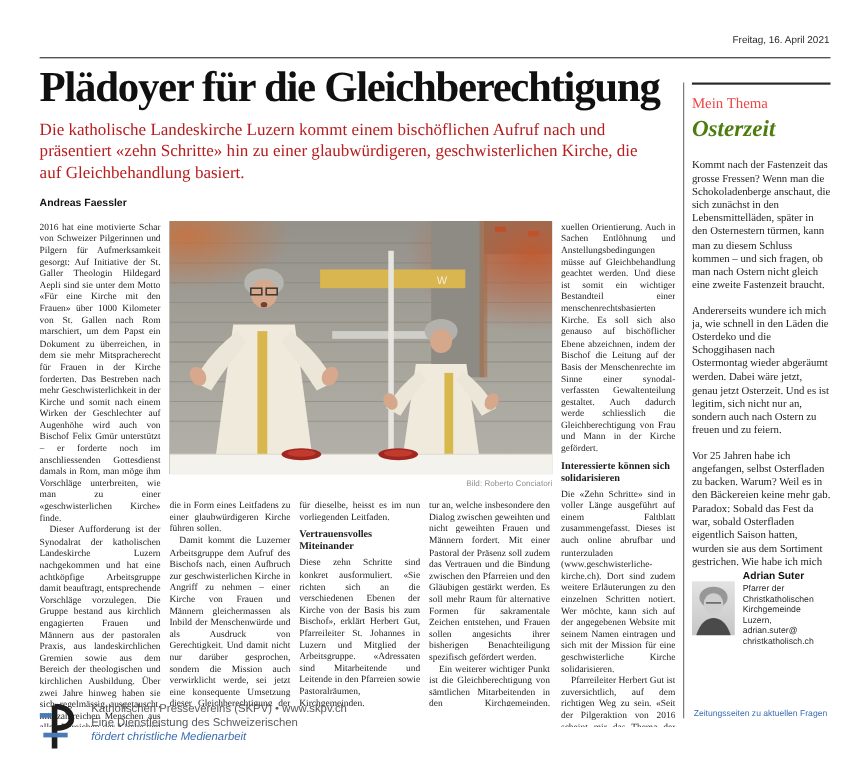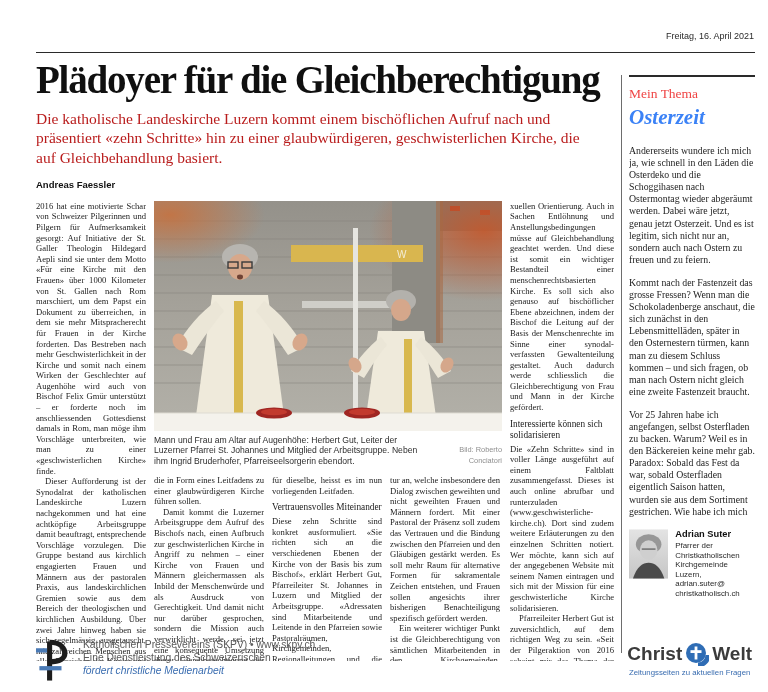--- a/index.html
+++ b/index.html
@@ -20,41 +20,41 @@
   .byline{font-family:"Liberation Sans",sans-serif;font-weight:bold;font-size:9.5px;
           margin:3px 0 11px 0;color:#111;}
 
   .body-grid{display:flex;gap:8px;height:460px;overflow:hidden;justify-content:space-between;}
   .bcol{font-size:8.6px;line-height:10.6px;text-align:justify;overflow:hidden;
         -webkit-hyphens:auto;hyphens:auto;}
   .bcol p{margin:0;}
   .bcol p.indent{text-indent:9px;}
   .col1{width:110px;flex:none;}
   .col5{width:104px;flex:none;}
-  .subhead{font-weight:normal;font-size:9.3px;line-height:11px;margin:6px 0 3px 0;text-align:left;}
+  .subhead{font-weight:bold;font-size:9.3px;line-height:11px;margin:6px 0 3px 0;text-align:left;}
 
   .mid{width:348px;flex:none;}
   figure{margin:0;}
   .photo-frame{width:348px;height:230px;overflow:hidden;background:#a3a09a;}
   .photo-caption{display:flex;gap:6px;margin-top:4px;font-family:"Liberation Sans",sans-serif;
                  font-size:8.6px;line-height:10.4px;color:#2e2e2e;}
   .caption-text{width:276px;}
   .credit{flex:1;text-align:right;align-self:flex-end;font-size:7.4px;color:#8f8f8f;}
   .mid-cols{display:flex;gap:8px;margin-top:9px;height:188px;overflow:hidden;}
   .mid-cols .bcol{width:110px;flex:none;}
 
   .divider{width:1px;background:#6d6d6d;margin:19px 7px 0 7px;height:578px;flex:none;}
 
   .sidebar{width:126px;flex:none;padding-top:19px;}
   .sidebar-rule{height:2px;background:#2a2a2a;margin-bottom:9px;}
   .kicker{font-size:13.5px;margin-bottom:3px;color:#ef4444;}
-  .sb-title{font-size:21px;font-weight:bold;font-style:italic;margin-bottom:15px;color:#3b82f6;}
+  .sb-title{font-size:21px;font-weight:bold;font-style:italic;margin-bottom:15px;color:#4d7c0f;}
   .sb-body{height:372px;overflow:hidden;}
   .sb-body p{margin:0 0 11px 0;font-size:9.8px;line-height:12.1px;color:#1d1d1d;}
-  .author{display:flex;gap:7px;margin-top:12px;align-items:flex-start;}
+  .author{display:flex;gap:7px;margin-top:1px;align-items:center;}
   .author-info{font-family:"Liberation Sans",sans-serif;}
   .author-name{font-weight:bold;font-size:9.3px;margin-bottom:2px;color:#111;}
   .author-line{font-size:7.9px;line-height:9.6px;color:#2a2a2a;}
 
   .footer{position:absolute;left:36px;right:16px;bottom:8px;display:flex;
           justify-content:space-between;align-items:flex-start;}
   .skpv{display:flex;gap:13px;align-items:flex-start;}
   .skpv-text{font-family:"Liberation Sans",sans-serif;font-size:10.3px;line-height:13px;color:#5a5a5a;}
   .skpv-tagline{font-style:italic;color:#3a6db0;}
   .christwelt{text-align:center;margin-top:4px;}
@@ -152,21 +152,20 @@
 
                 <rect x="0" y="212" width="348" height="18" fill="#f4f2ec"></rect>
                 <line x1="0" y1="212" x2="348" y2="212" stroke="#dddbd2" stroke-width="1"></line>
                 <ellipse cx="120" cy="212" rx="18" ry="5.5" fill="#a02622"></ellipse>
                 <ellipse cx="120" cy="211" rx="13" ry="3.2" fill="#c23a2e"></ellipse>
                 <ellipse cx="208" cy="212" rx="18" ry="5.5" fill="#a02622"></ellipse>
                 <ellipse cx="208" cy="211" rx="13" ry="3.2" fill="#c23a2e"></ellipse>
               </svg>
             </div>
             <figcaption class="photo-caption">
-              <span class="caption-text">Mann und Frau am Altar auf Augenhöhe: Herbert Gut, Leiter der Luzerner Pfarrei St. Johannes und Mitglied der Arbeitsgruppe. Neben ihm Ingrid Bruderhofer, Pfarreiseelsorgerin ebendort.</span>
               <span class="credit">Bild: Roberto Conciatori</span>
             </figcaption>
           </figure>
 
           <div class="mid-cols">
             <div class="bcol">
               <p>die in Form eines Leitfadens zu einer glaubwürdigeren Kirche führen sollen.</p>
               <p class="indent">Damit kommt die Luzerner Arbeitsgruppe dem Aufruf des Bischofs nach, einen Aufbruch zur geschwisterlichen Kirche in Angriff zu nehmen – einer Kirche von Frauen und Männern gleichermassen als Inbild der Menschenwürde und als Ausdruck von Gerechtigkeit. Und damit nicht nur darüber gesprochen, sondern die Mission auch verwirklicht werde, sei jetzt eine konsequente Umsetzung dieser Gleichberechtigung der Geschlechter innerhalb der Kirche von existenzieller Bedeutung</p>
             </div>
             <div class="bcol">
@@ -191,22 +190,22 @@
       </div>
     </div>
 
     <div class="divider"></div>
 
     <aside class="sidebar">
       <div class="sidebar-rule"></div>
       <div class="kicker">Mein Thema</div>
       <div class="sb-title">Osterzeit</div>
       <div class="sb-body">
+        <p>Kommt nach der Fastenzeit das grosse Fressen? Wenn man die Schokoladenberge anschaut, die sich zunächst in den Lebensmittelläden, später in den Osternestern türmen, kann man zu diesem Schluss kommen – und sich fragen, ob man nach Ostern nicht gleich eine zweite Fastenzeit braucht.</p>
         <p>Andererseits wundere ich mich ja, wie schnell in den Läden die Osterdeko und die Schoggihasen nach Ostermontag wieder abgeräumt werden. Dabei wäre jetzt, genau jetzt Osterzeit. Und es ist legitim, sich nicht nur an, sondern auch nach Ostern zu freuen und zu feiern.</p>
-        <p>Kommt nach der Fastenzeit das grosse Fressen? Wenn man die Schokoladenberge anschaut, die sich zunächst in den Lebensmittelläden, später in den Osternestern türmen, kann man zu diesem Schluss kommen – und sich fragen, ob man nach Ostern nicht gleich eine zweite Fastenzeit braucht.</p>
         <p>Vor 25 Jahren habe ich angefangen, selbst Osterfladen zu backen. Warum? Weil es in den Bäckereien keine mehr gab. Paradox: Sobald das Fest da war, sobald Osterfladen eigentlich Saison hatten, wurden sie aus dem Sortiment gestrichen. Wie habe ich mich gefreut, als ich jetzt in meiner Lieblingsbäckerei welche entdeckt habe!</p>
 
       </div>
       <div class="author">
         <svg width="40" height="50" viewBox="0 0 40 50">
           <defs>
             <linearGradient id="pbg" x1="0" y1="0" x2="0" y2="1">
               <stop offset="0" stop-color="#e3e3e3"></stop>
                 <stop offset="1" stop-color="#c6c6c6"></stop>
             </linearGradient>
@@ -238,27 +237,17 @@
         <rect x="0" y="12" width="13" height="5" fill="#4a7ab5"></rect>
         <rect x="4" y="33" width="26" height="5" fill="#4a7ab5"></rect>
       </svg>
       <div class="skpv-text">
         <div>Katholischen Pressevereins (SKPV) • www.skpv.ch</div>
         <div>Eine Dienstleistung des Schweizerischen</div>
         <div class="skpv-tagline">fördert christliche Medienarbeit</div>
       </div>
     </div>
     <div class="christwelt">
-      <div class="cw-row">
-        <span>Christ</span>
-        <svg width="24" height="24" viewBox="0 0 24 24">
-          <circle cx="11" cy="11" r="10" fill="#2f6db5"></circle>
-          <path d="M21,11 A10,10 0 0 1 11,21" stroke="#2f6db5" stroke-width="5" fill="none" transform="translate(2,2)"></path>
-          <rect x="9.6" y="4.5" width="2.8" height="13" fill="#ffffff"></rect>
-          <rect x="5.5" y="8.2" width="11" height="2.8" fill="#ffffff"></rect>
-        </svg>
-        <span>Welt</span>
-      </div>
       <div class="cw-tagline">Zeitungsseiten zu aktuellen Fragen</div>
     </div>
   </div>
 
 </div>
 
 </body></html>

